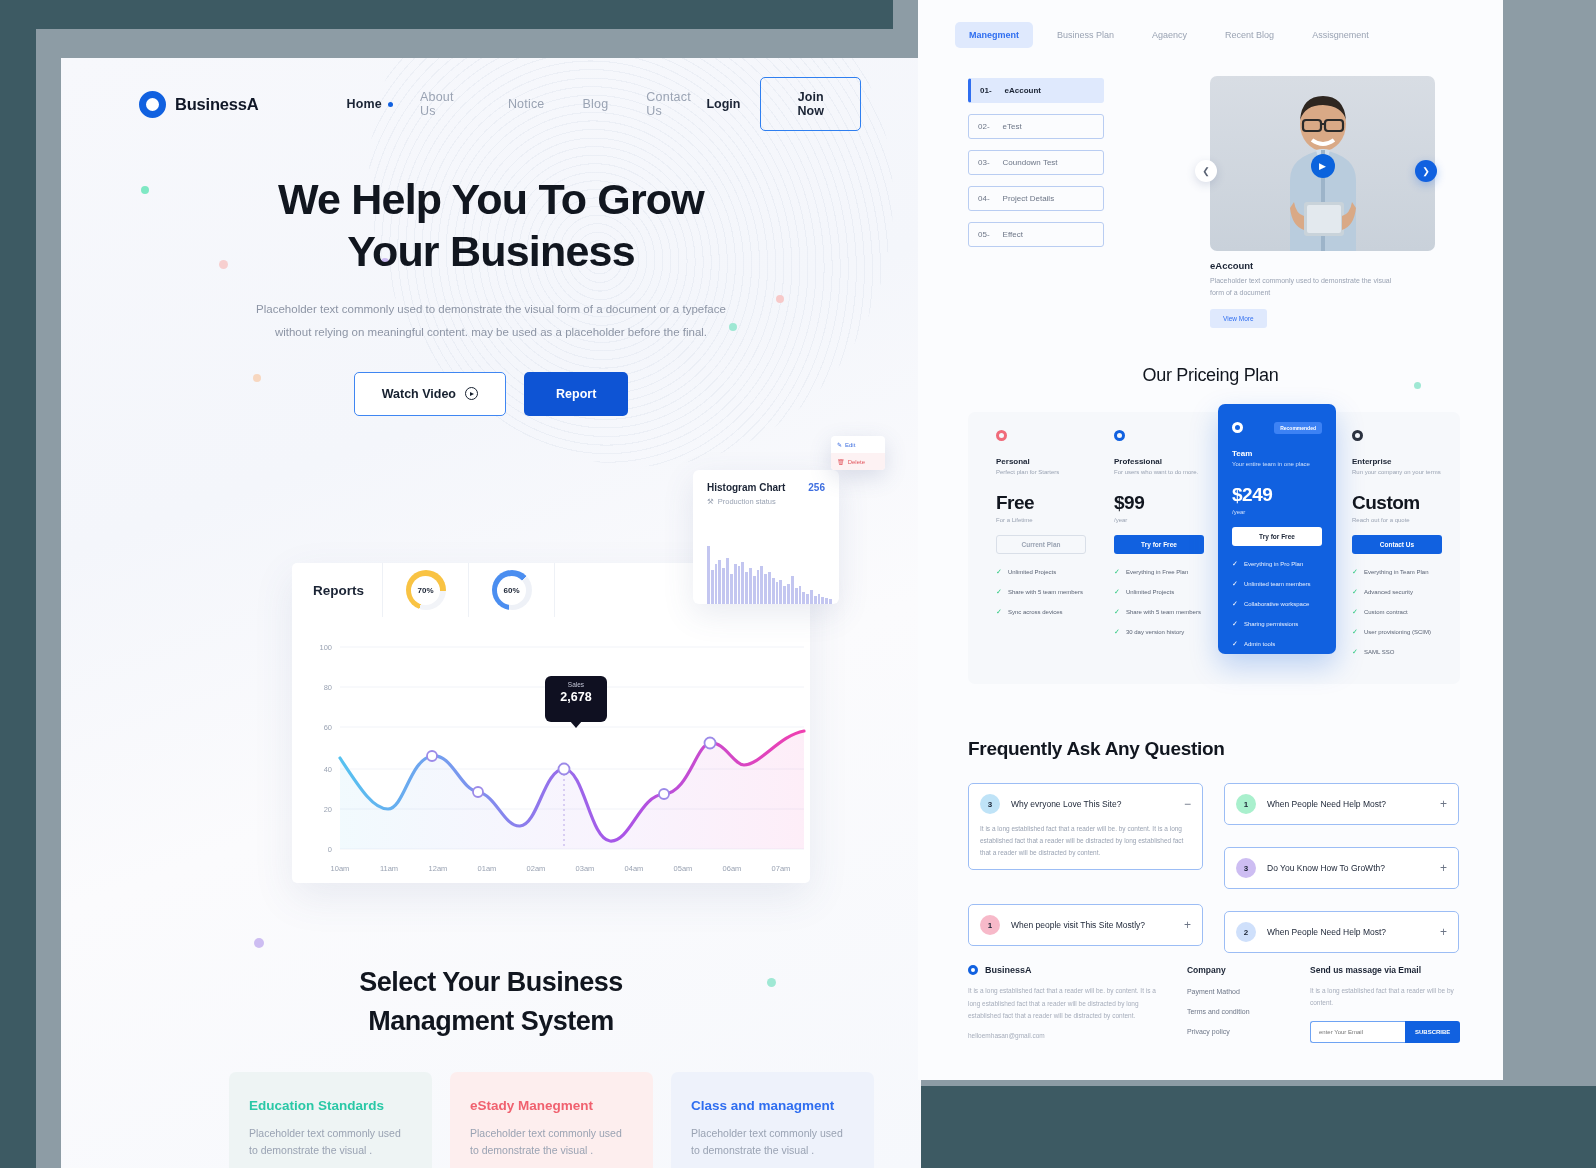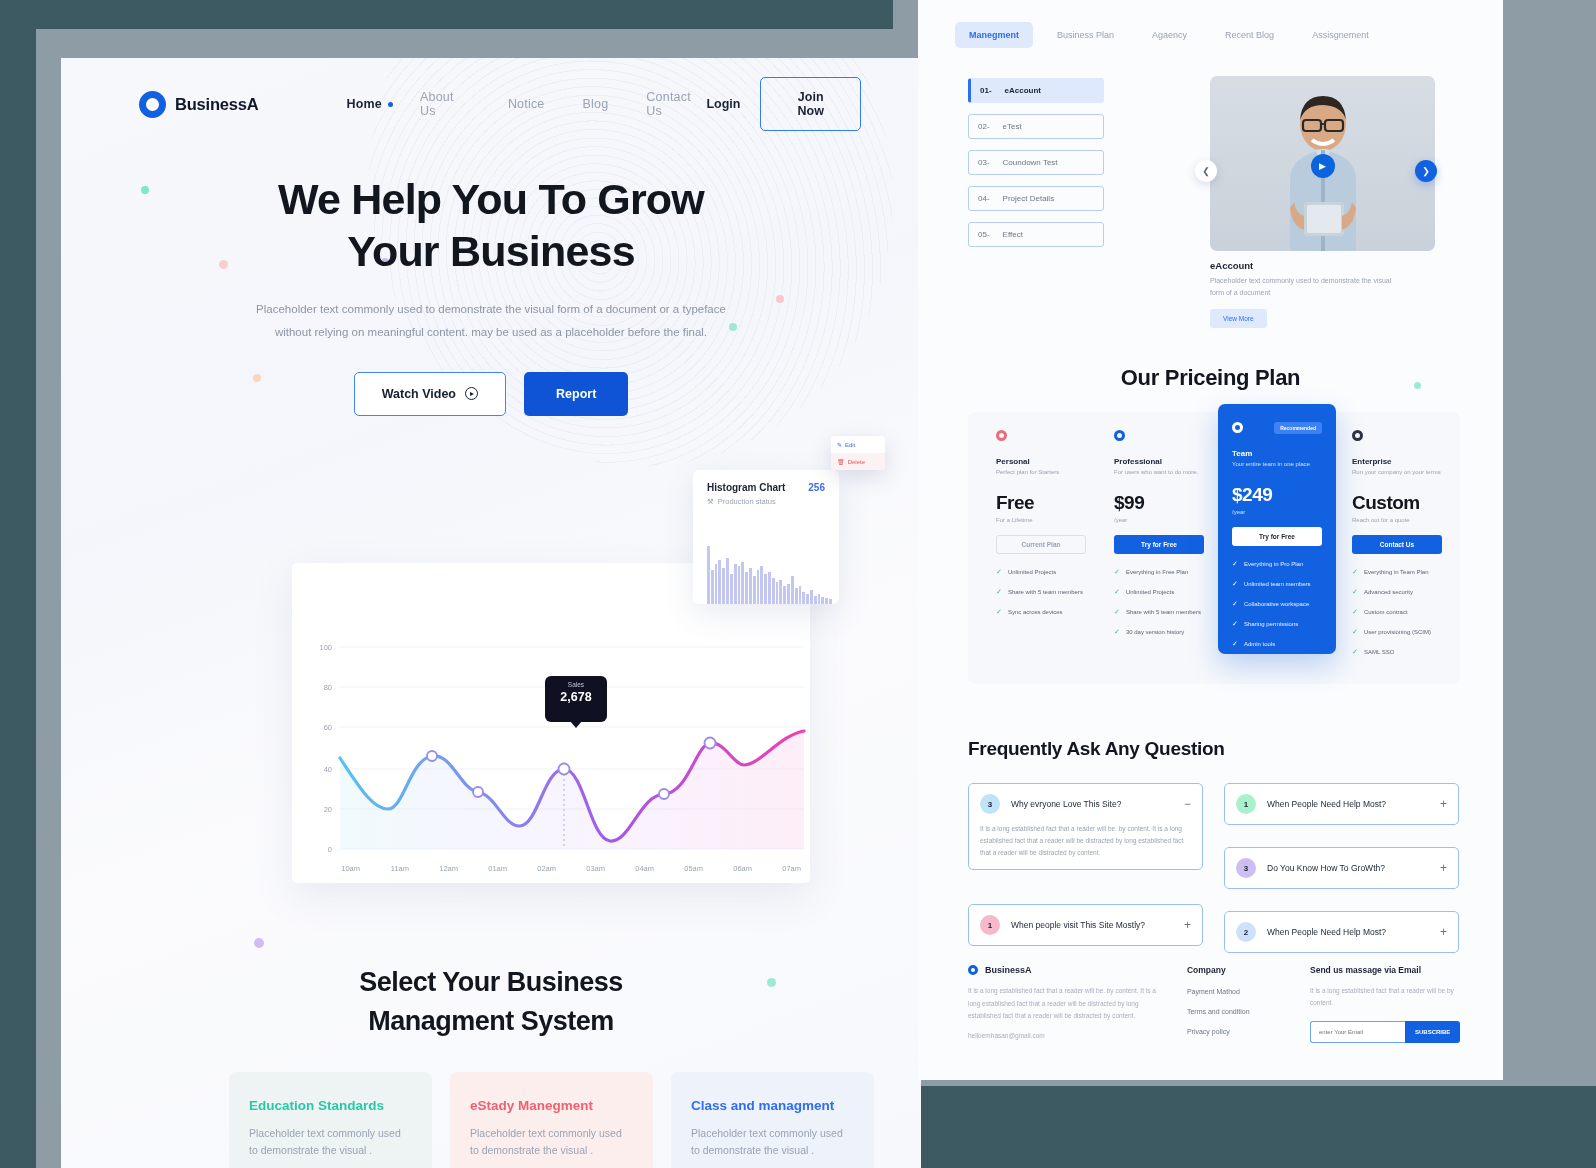--- a/index.html
+++ b/index.html
@@ -100,21 +100,21 @@
   .rc-title { font-size:13.5px; font-weight:700; color:#1b2435; padding-left:21px; width:90px; }
   .rc-cell { width:86px; height:54px; border-left:1px solid #eef1f6; display:flex; align-items:center; justify-content:center; }
   .donut { width:40px; height:40px; border-radius:50%; display:flex; align-items:center; justify-content:center; position:relative; }
   .donut span{ font-size:8px; font-weight:700; color:#1b2435; }
   .donut::after{ content:''; position:absolute; inset:5.5px; border-radius:50%; background:#fff; }
   .donut span{ position:relative; z-index:2; }
   .donut-yellow { background:conic-gradient(from 200deg,#f9c343 0deg 252deg, #f2f4f8 252deg 360deg); }
   .donut-blue { background:conic-gradient(from 190deg,#4b8ef0 0deg 216deg, #eef1f7 216deg 360deg); }
   .chart-wrap { position:absolute; left:0; top:54px; width:100%; height:266px; }
   .ylab { position:absolute; font-size:7.5px; color:#9aa3b3; right:auto; left:18px; text-align:right; width:22px;}
-  .xlab { position:absolute; font-size:7.5px; color:#9aa3b3; bottom:10px; text-align:right; width:40px;}
+  .xlab { position:absolute; font-size:7.5px; color:#9aa3b3; bottom:10px; text-align:center; width:40px;}
   .tooltip {
     position:absolute; left:484px; top:618px; width:62px; height:46px;
     background:#0f1021; border-radius:6px; text-align:center; padding-top:5px; z-index:8;
   }
   .tooltip .t1{ font-size:6.5px; color:#c2c5d6; }
   .tooltip .t2{ font-size:12.5px; color:#fff; font-weight:600; margin-top:2px;}
   .tooltip::after{
     content:''; position:absolute; left:50%; bottom:-6px; transform:translateX(-50%);
     border-left:6px solid transparent; border-right:6px solid transparent; border-top:7px solid #0f1021;
   }
@@ -172,21 +172,21 @@
   .nav-circ{ position:absolute; width:22px; height:22px; border-radius:50%;
     display:flex; align-items:center; justify-content:center; font-size:9px; }
   .nav-prev{ left:277px; top:92px; background:#fff; color:#5a6374; box-shadow:0 3px 10px rgba(60,80,130,.18);}
   .media-cap{ position:absolute; left:292px; top:192px; width:240px;}
   .media-cap h5{ font-size:9.5px; font-weight:700; color:#1b2435;}
   .media-cap p{ font-size:7px; color:#9aa3b3; line-height:1.7; margin-top:4px; width:192px;}
   .view-more{ margin-top:10px; display:inline-block; background:#dfe9fd; color:#2f6ef0;
     font-size:6.5px; padding:6px 13px; border-radius:3px; border:none; cursor:pointer;}
   
   .price-head{ position:absolute; left:0; top:365px; width:100%; text-align:center;
-    font-size:22px; font-weight:700; color:#11161f; letter-spacing:-0.3px;}
+    font-size:18px; font-weight:400; color:#11161f; letter-spacing:-0.3px;}
   .price-panel{ position:absolute; left:50px; top:412px; width:492px; height:272px;
     background:#f6f8fb; border-radius:7px;}
   .pcol{ position:absolute; top:0; width:118px; padding:18px 14px 0 14px; height:100%;}
   .pring{ width:11px; height:11px; border-radius:50%; border:3px solid #000;}
   .pname{ font-size:8px; font-weight:700; color:#1b2435; margin-top:16px;}
   .pdesc{ font-size:6px; color:#9aa3b3; margin-top:3px;}
   .pprice{ font-size:19px; font-weight:800; color:#11161f; margin-top:17px; letter-spacing:-0.5px;}
   .pper{ font-size:6px; color:#9aa3b3; margin-top:3px;}
   .pbtn{ margin-top:12px; width:100%; height:19px; border-radius:3px; font-size:6.5px;
     font-weight:700; display:flex; align-items:center; justify-content:center; cursor:pointer;}
@@ -277,20 +277,34 @@
     <div class="hero-btns">
       <button class="btn-watch">
         <span>Watch Video</span>
         <span class="play-ic"></span>
       </button>
       <button class="btn-report">Report</button>
     </div>
   </div>
 
   <div class="reports-card">
+    <div class="rc-head">
+      <div class="rc-title">Reports</div>
+      <div class="rc-cell">
+        <div class="donut donut-yellow">
+          <span>70%</span>
+        </div>
+      </div>
+      <div class="rc-cell">
+        <div class="donut donut-blue">
+          <span>60%</span>
+        </div>
+      </div>
+      <div class="rc-cell" style="flex:1;border-left:1px solid #eef1f6;"></div>
+    </div>
     <div class="chart-wrap">
       <svg width="518" height="266" viewBox="0 0 518 266">
         <defs>
           <linearGradient id="lg" x1="0" y1="0" x2="1" y2="0">
             <stop offset="0%" stop-color="#56c2f0"></stop>
             <stop offset="30%" stop-color="#7f90ee"></stop>
             <stop offset="60%" stop-color="#a855e8"></stop>
             <stop offset="100%" stop-color="#f03fb0"></stop>
           </linearGradient>
           <linearGradient id="fg" x1="0" y1="0" x2="1" y2="0">

